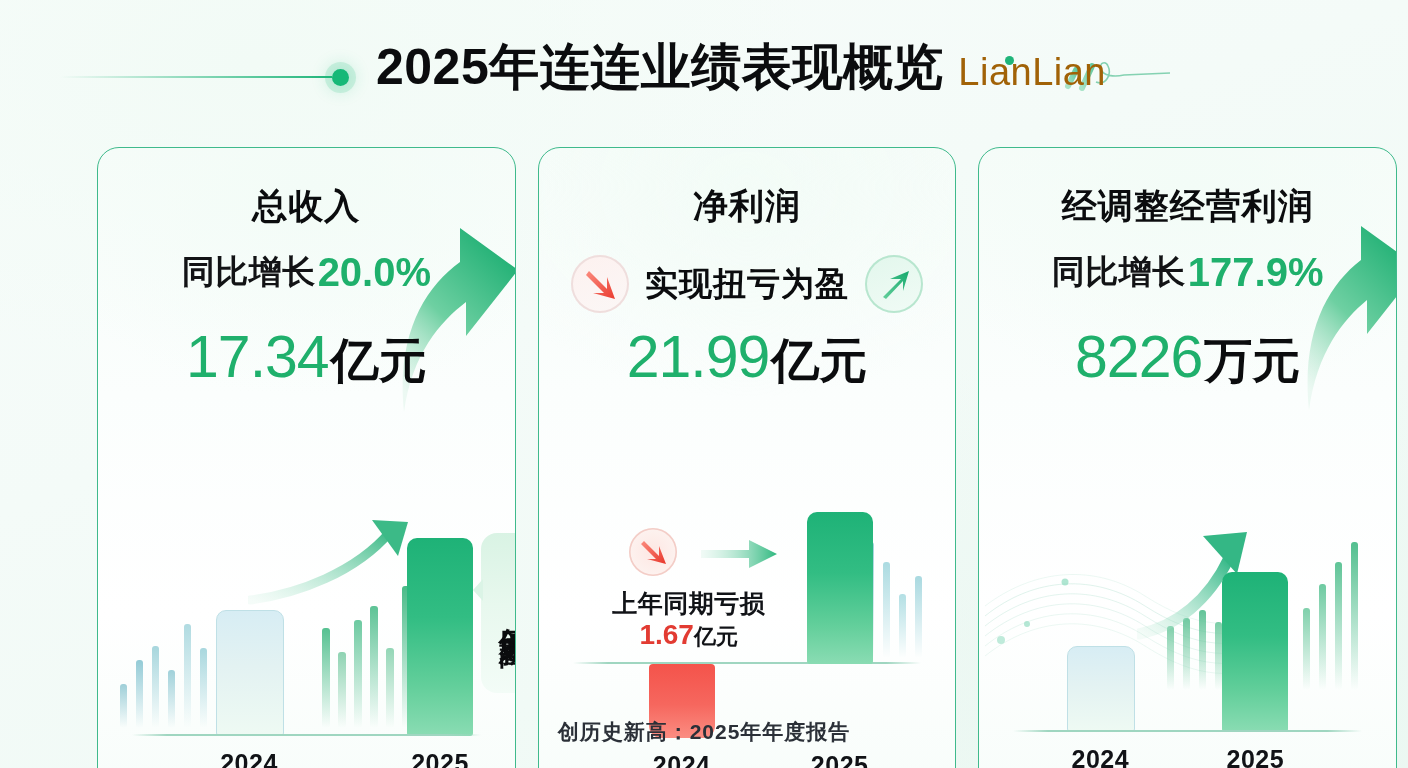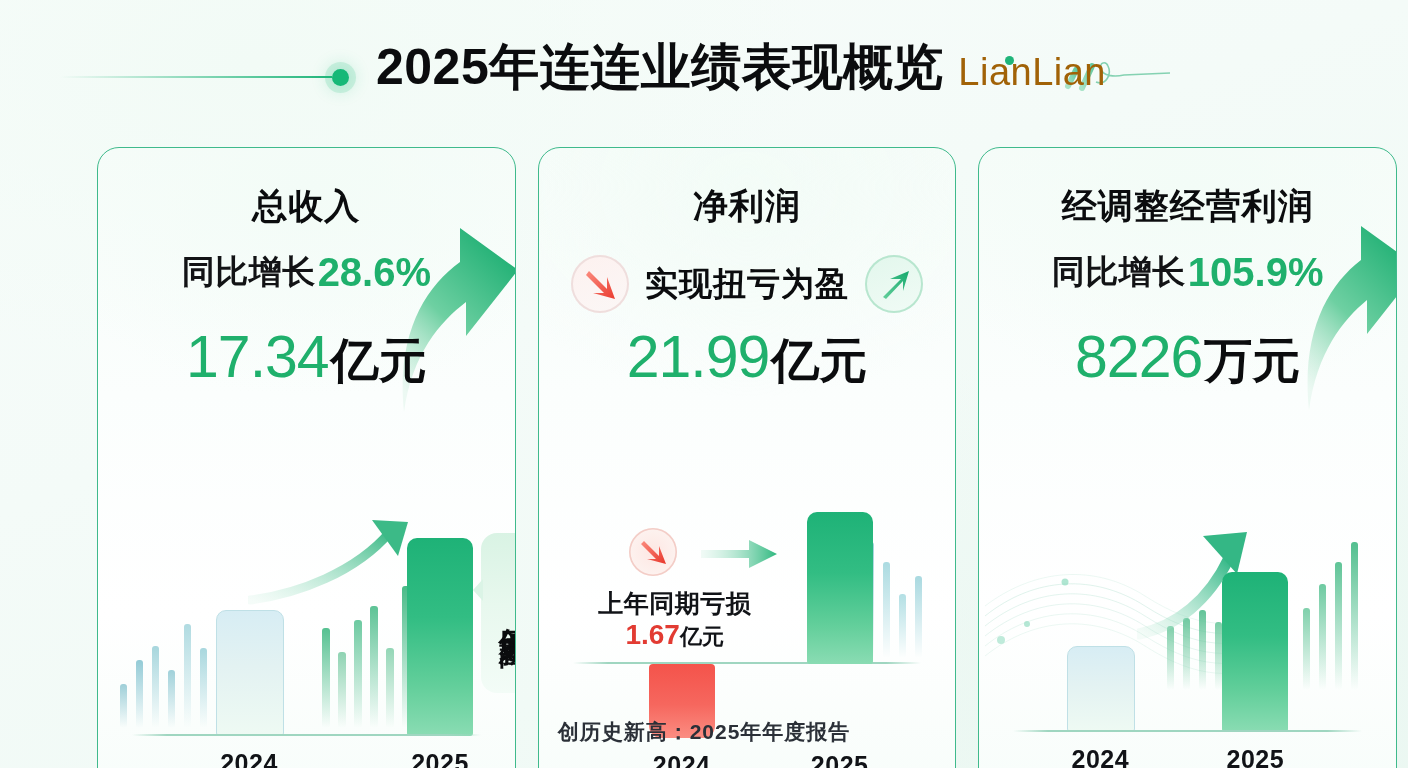--- a/index.html
+++ b/index.html
@@ -165,21 +165,21 @@
     </div>
   </div>
 
   <div class="cards">
 
     <div class="card">
       <div class="card-title">总收入</div>
 
       <div class="growth">
         <span class="growth-label">同比增长</span>
-        <span class="growth-pct">28.6%</span>
+        <span class="growth-pct">20.0%</span>
       </div>
 
       <svg class="big-arrow" style="left:296px;top:78px;width:140px;height:190px;" viewBox="0 0 140 190">
         <defs>
           <linearGradient id="ar1" x1="0.2" y1="1" x2="0.8" y2="0">
             <stop offset="0" stop-color="#bfe9d4" stop-opacity=".25"></stop>
             <stop offset=".45" stop-color="#6ed0a2"></stop>
             <stop offset="1" stop-color="#19ad70"></stop>
           </linearGradient>
         </defs>
@@ -283,21 +283,21 @@
         <svg style="position:absolute;left:160px;top:30px;width:80px;height:36px;" viewBox="0 0 80 36">
           <defs>
             <linearGradient id="rt1" x1="0" y1="0" x2="1" y2="0">
               <stop offset="0" stop-color="#bdead6" stop-opacity=".2"></stop>
               <stop offset="1" stop-color="#2fb87f"></stop>
             </linearGradient>
           </defs>
           <path d="M2 14 L50 14 L50 4 L78 18 L50 32 L50 22 L2 22 Z" fill="url(#rt1)"></path>
         </svg>
 
-        <div class="loss-note" style="left:36px;top:82px;width:200px;">
+        <div class="loss-note" style="left:50px;top:82px;width:200px;">
           <div class="loss-l1">上年同期亏损</div>
           <div class="loss-l2">
             <span>1.67</span><span class="u">亿元</span>
           </div>
         </div>
 
         <div class="mini" style="left:312px;top:60px;width:7px;height:92px;background:linear-gradient(180deg,#a6d8de,rgba(166,216,222,0));"></div>
         <div class="mini" style="left:328px;top:36px;width:7px;height:116px;background:linear-gradient(180deg,#9ed3da,rgba(158,211,218,0));"></div>
         <div class="mini" style="left:344px;top:56px;width:7px;height:96px;background:linear-gradient(180deg,#abdbe1,rgba(171,219,225,0));"></div>
         <div class="mini" style="left:360px;top:88px;width:7px;height:64px;background:linear-gradient(180deg,#b3dfe4,rgba(179,223,228,0));"></div>
@@ -311,21 +311,21 @@
         <div class="xlabel" style="left:93px;bottom:16px;width:100px;">2024</div>
         <div class="xlabel" style="left:251px;bottom:16px;width:100px;">2025</div>
       </div>
     </div>
 
     <div class="card">
       <div class="card-title">经调整经营利润</div>
 
       <div class="growth">
         <span class="growth-label">同比增长</span>
-        <span class="growth-pct">105.9%</span>
+        <span class="growth-pct">177.9%</span>
       </div>
 
       <svg class="big-arrow" style="left:322px;top:76px;width:130px;height:190px;" viewBox="0 0 130 190">
         <defs>
           <linearGradient id="ar3" x1="0.2" y1="1" x2="0.8" y2="0">
             <stop offset="0" stop-color="#bfe9d4" stop-opacity=".25"></stop>
             <stop offset=".45" stop-color="#6ed0a2"></stop>
             <stop offset="1" stop-color="#19ad70"></stop>
           </linearGradient>
         </defs>

